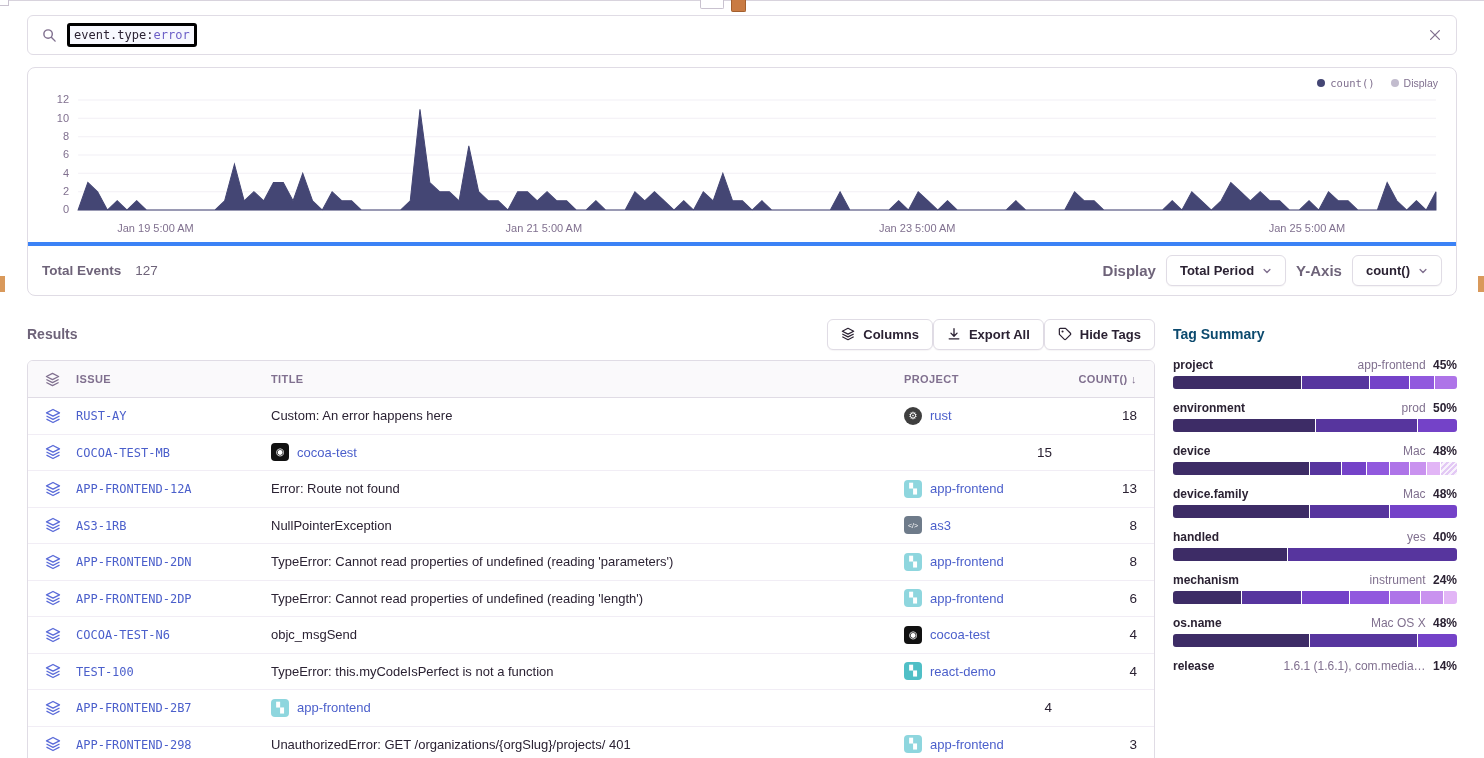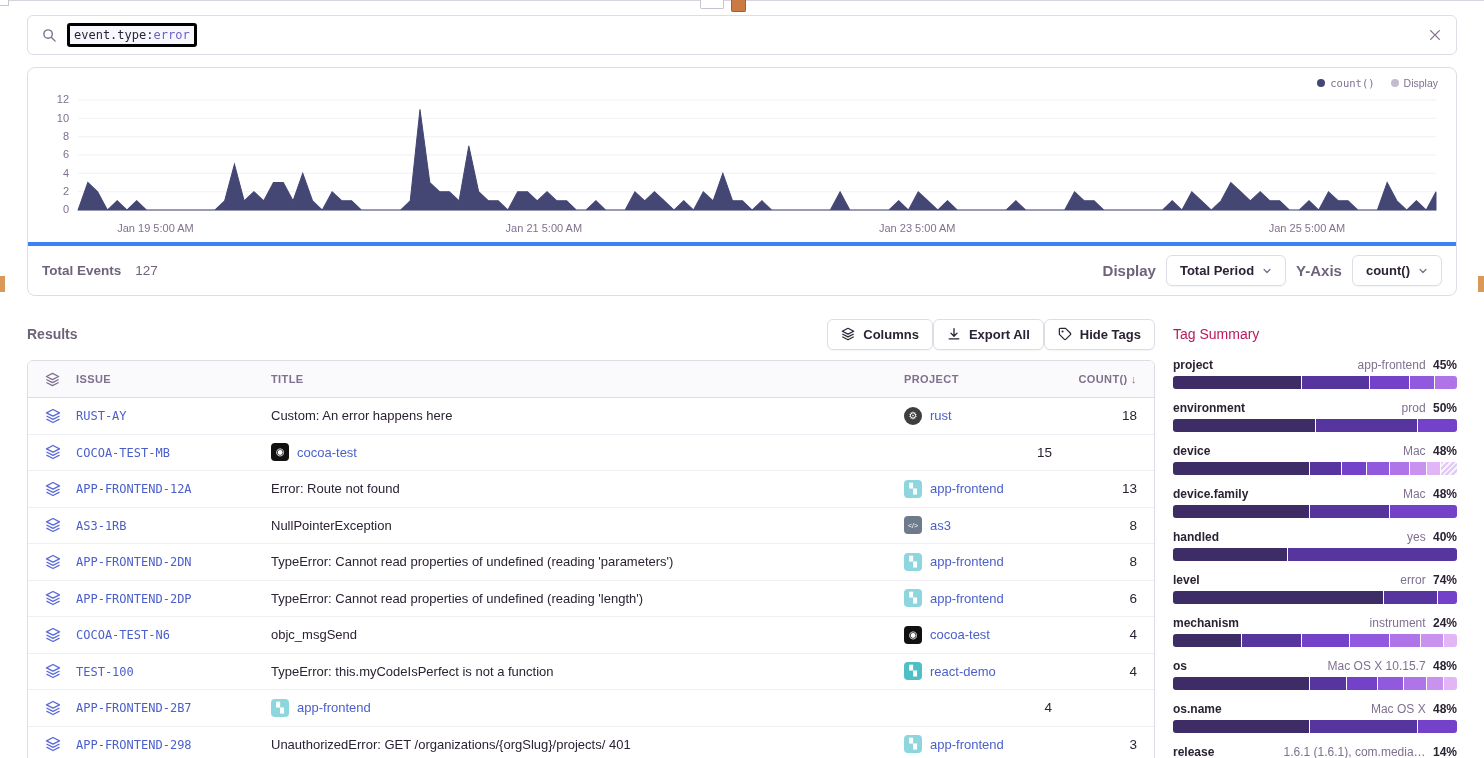--- a/index.html
+++ b/index.html
@@ -90,21 +90,21 @@
     width:18px; height:18px; border-radius:4px; flex:none; color:#fff;
     display:flex; align-items:center; justify-content:center; font-size:10px; line-height:1;
   }
   .proj-icon.circle { border-radius:50%; }
   .proj-name { color:#4B5FCB; cursor:pointer; }
   .cell-count { text-align:right; padding-right:17px; font-size:13.5px; color:#2B2233; }
   .th-count { text-align:right; padding-right:17px; }
   .sort-arrow { color:#80708F; font-weight:normal; }
 
   .tag-summary { flex:1; min-width:0; }
-  .tag-summary-title { font-weight:normal; color:#be185d; font-size:14px; height:36px; display:flex; align-items:center; margin-bottom:6px; }
+  .tag-summary-title { font-weight:bold; color:#0c4a6e; font-size:14px; height:36px; display:flex; align-items:center; margin-bottom:6px; }
   .tag-block { margin-bottom:12px; }
   .tag-head { display:flex; justify-content:space-between; align-items:baseline; margin-bottom:4px; gap:8px; }
   .tag-name { font-weight:bold; color:#2B2233; font-size:12px; flex:none; }
   .tag-valwrap { font-size:12px; color:#80708F; white-space:nowrap; overflow:hidden; text-overflow:ellipsis; }
   .tag-percent { font-weight:bold; color:#2B2233; margin-left:4px; }
   .tag-bar { height:13px; border-radius:3px; overflow:hidden; display:flex; background:#F4F0F7; cursor:pointer; }
   .tag-seg { height:100%; flex:none; }
   .tag-seg + .tag-seg { border-left:1px solid #fff; }
   .tag-seg.striped { background:repeating-linear-gradient(135deg,#E3C9F5 0 2px,#F8F2FC 2px 4px) !important; }
 </style>
@@ -467,63 +467,37 @@
     <div class="tag-head">
       <span class="tag-name">handled</span>
       <span class="tag-valwrap"><span>yes </span><span class="tag-percent">40%</span></span>
     </div>
     <div class="tag-bar">
               <div class="tag-seg" style="width: 40%; background: rgb(61, 44, 102);"></div>
               <div class="tag-seg" style="width: 60%; background: rgb(87, 53, 158);"></div>
             </div>
   </div>
 
-  <div class="tag-block">
-    <div class="tag-head">
-      <span class="tag-name">level</span>
-      <span class="tag-valwrap"><span>error </span><span class="tag-percent">74%</span></span>
-    </div>
-    <div class="tag-bar">
-              <div class="tag-seg" style="width: 74%; background: rgb(61, 44, 102);"></div>
-              <div class="tag-seg" style="width: 19%; background: rgb(87, 53, 158);"></div>
-              <div class="tag-seg" style="width: 7%; background: rgb(116, 66, 200);"></div>
-            </div>
-  </div>
 
   <div class="tag-block">
     <div class="tag-head">
       <span class="tag-name">mechanism</span>
       <span class="tag-valwrap"><span>instrument </span><span class="tag-percent">24%</span></span>
     </div>
     <div class="tag-bar">
               <div class="tag-seg" style="width: 24%; background: rgb(61, 44, 102);"></div>
               <div class="tag-seg" style="width: 21%; background: rgb(87, 53, 158);"></div>
               <div class="tag-seg" style="width: 17%; background: rgb(116, 66, 200);"></div>
               <div class="tag-seg" style="width: 14%; background: rgb(145, 89, 222);"></div>
               <div class="tag-seg" style="width: 11%; background: rgb(174, 116, 232);"></div>
               <div class="tag-seg" style="width: 8%; background: rgb(201, 146, 239);"></div>
               <div class="tag-seg" style="width: 5%; background: rgb(226, 181, 246);"></div>
             </div>
   </div>
 
-  <div class="tag-block">
-    <div class="tag-head">
-      <span class="tag-name">os</span>
-      <span class="tag-valwrap"><span>Mac OS X 10.15.7 </span><span class="tag-percent">48%</span></span>
-    </div>
-    <div class="tag-bar">
-              <div class="tag-seg" style="width: 48%; background: rgb(61, 44, 102);"></div>
-              <div class="tag-seg" style="width: 13%; background: rgb(87, 53, 158);"></div>
-              <div class="tag-seg" style="width: 11%; background: rgb(116, 66, 200);"></div>
-              <div class="tag-seg" style="width: 9%; background: rgb(145, 89, 222);"></div>
-              <div class="tag-seg" style="width: 8%; background: rgb(174, 116, 232);"></div>
-              <div class="tag-seg" style="width: 6%; background: rgb(201, 146, 239);"></div>
-              <div class="tag-seg" style="width: 5%; background: rgb(226, 181, 246);"></div>
-            </div>
-  </div>
 
   <div class="tag-block">
     <div class="tag-head">
       <span class="tag-name">os.name</span>
       <span class="tag-valwrap"><span>Mac OS X </span><span class="tag-percent">48%</span></span>
     </div>
     <div class="tag-bar">
               <div class="tag-seg" style="width: 48%; background: rgb(61, 44, 102);"></div>
               <div class="tag-seg" style="width: 38%; background: rgb(87, 53, 158);"></div>
               <div class="tag-seg" style="width: 14%; background: rgb(116, 66, 200);"></div>

